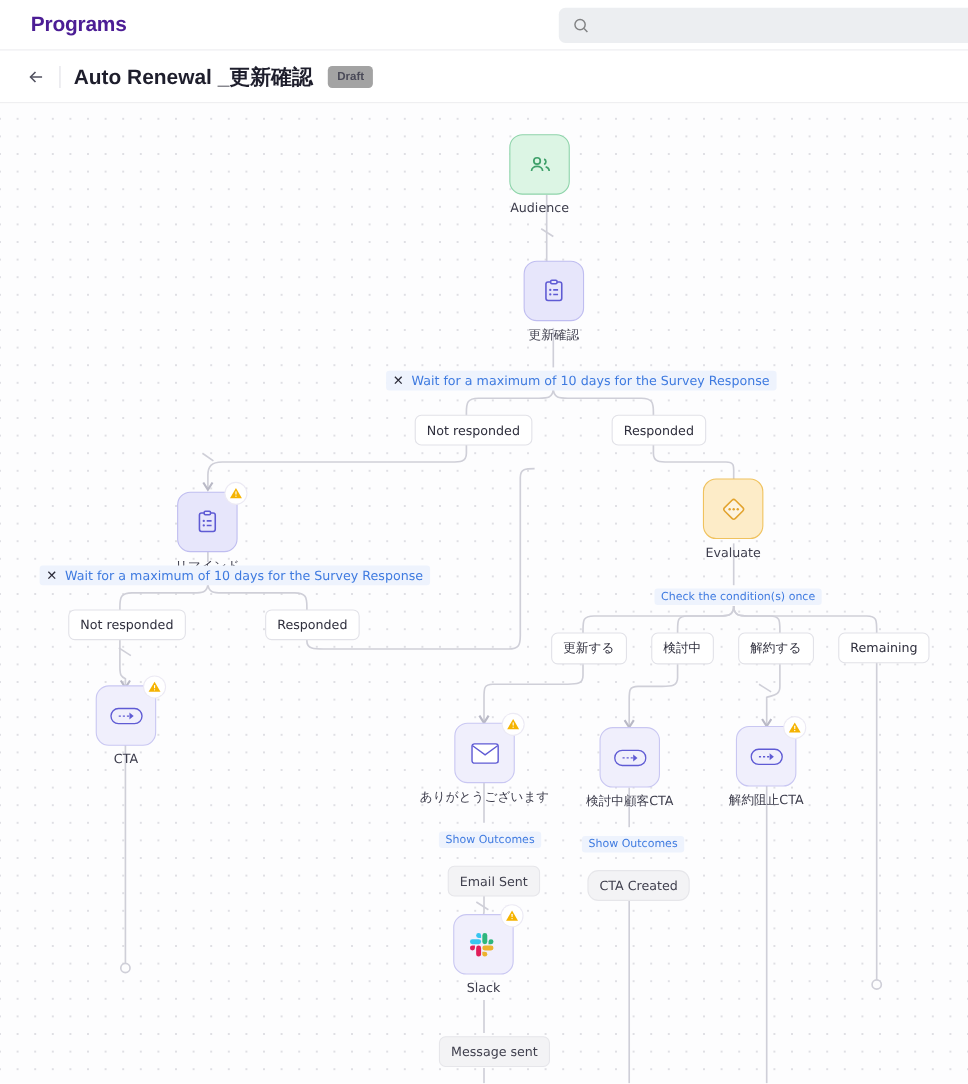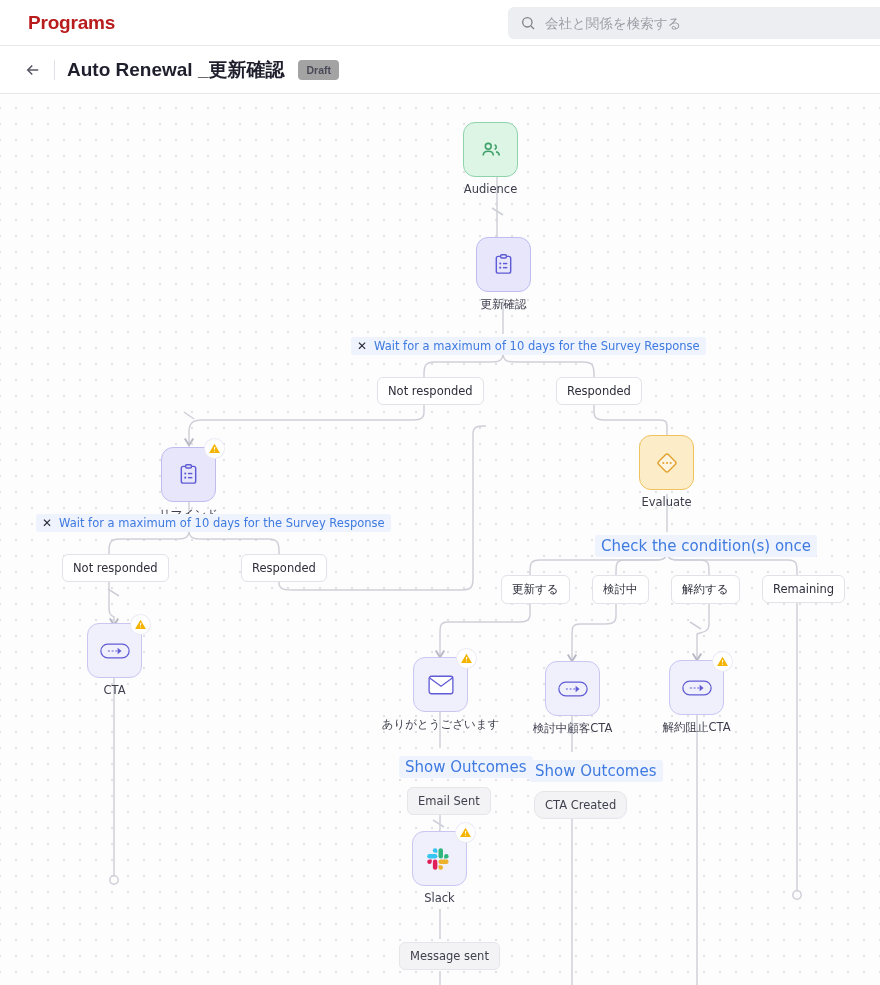--- a/index.html
+++ b/index.html
@@ -10,21 +10,21 @@
     overflow: hidden;
   }
 
   
   .topbar {
     position: absolute; left: 0; top: 0; width: 880px; height: 46px;
     background: #ffffff; border-bottom: 1px solid #e8e8ec;
     display: flex; align-items: center;
   }
   .app-title {
-    margin-left: 28px; font-size: 19px; font-weight: 700; color: #b91c1c;
+    margin-left: 28px; font-size: 19px; font-weight: 700; color: #4c1d95;
     letter-spacing: -0.2px;
   }
   .search-wrap {
     position: absolute; left: 508px; top: 7px; width: 380px; height: 32px;
     background: #eceef1; border-radius: 6px;
     display: flex; align-items: center; padding: 0 12px;
   }
   .search-icon { width: 16px; height: 16px; flex: 0 0 16px; margin-right: 9px; opacity: .45; }
   .search-input {
     border: 0; outline: 0; background: transparent; width: 100%;
@@ -87,21 +87,21 @@
 
   
   .link-label {
     position: absolute; display: flex; align-items: center; gap: 7px;
     font-size: 11.5px; color: #3e7ae0; background: #eef3fd;
     padding: 2px 6px; border-radius: 3px; white-space: nowrap; cursor: pointer;
     font-family: "DejaVu Sans", "Liberation Sans", sans-serif;
   }
   .link-label .x-ico { color: #2b2b38; font-size: 12px; line-height: 1; }
   .link-plain {
-    position: absolute; font-size: 15px; color: #3e7ae0; background: #eef3fd;
+    position: absolute; font-size: 10px; color: #3e7ae0; background: #eef3fd;
     padding: 2px 6px; border-radius: 3px; white-space: nowrap; cursor: pointer;
     font-family: "DejaVu Sans", "Liberation Sans", sans-serif;
   }
 
   
   .chip {
     position: absolute; background: #ffffff; border: 1px solid #e2e2e8;
     border-radius: 6px; font-size: 11.5px; color: #2e2e3c;
     padding: 6px 10px; white-space: nowrap; cursor: pointer;
     font-family: "DejaVu Sans", "Liberation Sans", sans-serif;
@@ -111,21 +111,20 @@
 </head>
 <body>
 
 <div class="topbar">
   <div class="app-title">Programs</div>
   <div class="search-wrap">
     <svg class="search-icon" viewBox="0 0 24 24" fill="none" stroke="currentColor" stroke-width="2">
       <circle cx="11" cy="11" r="7"></circle>
         <line x1="16.5" y1="16.5" x2="21" y2="21"></line>
     </svg>
-    <input class="search-input" type="text" placeholder="会社と関係を検索する" style="">
   </div>
 </div>
 
 <div class="crumbbar">
   <div class="back-btn">
     <svg width="18" height="18" viewBox="0 0 24 24" fill="none" stroke="currentColor" stroke-width="1.9">
       <line x1="19" y1="12" x2="5" y2="12"></line>
         <polyline points="11,18 5,12 11,6"></polyline>
     </svg>
   </div>

